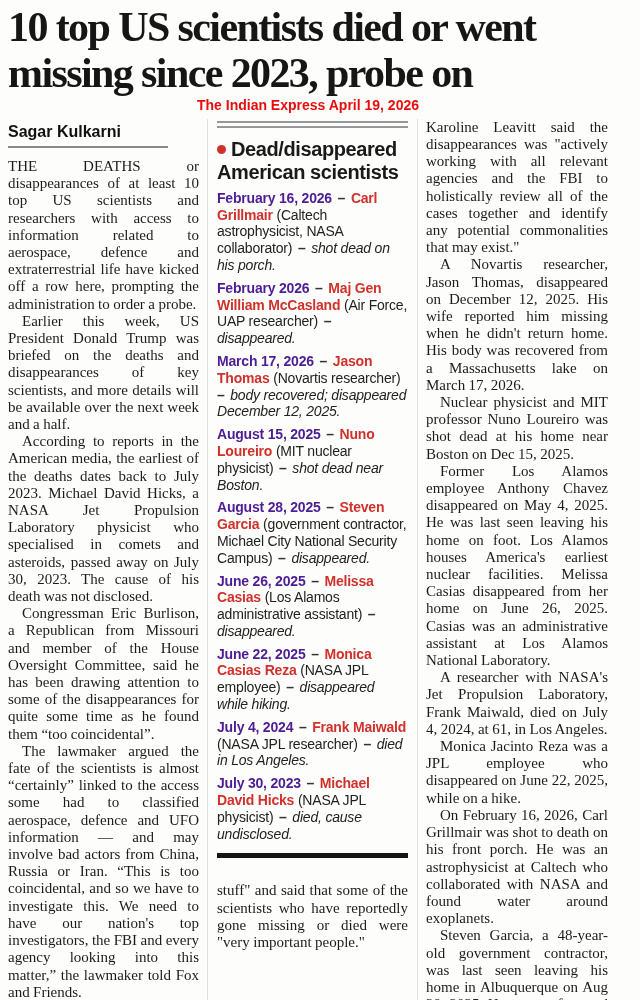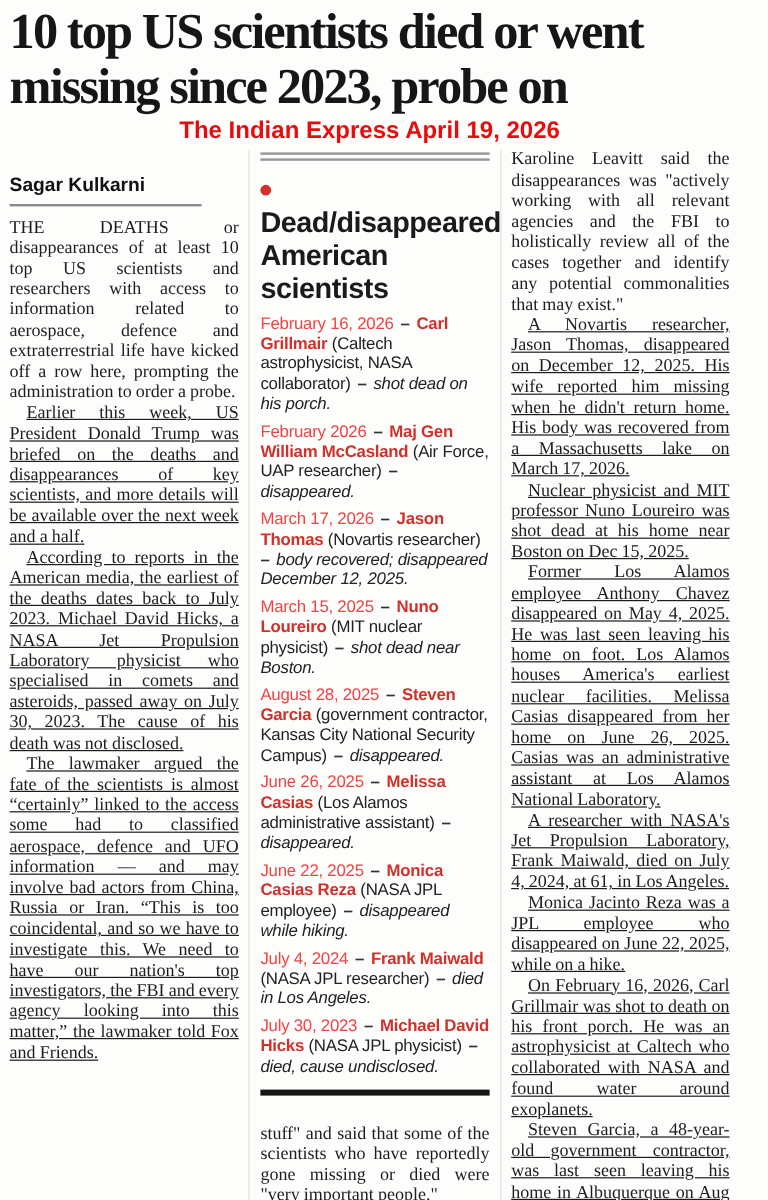--- a/index.html
+++ b/index.html
@@ -13,70 +13,70 @@
 
   
   .headline {
     font-family: "Liberation Serif", serif;
     font-weight: bold; font-size: 42px; line-height: 1.1;
     letter-spacing: -1.6px; color: #161616; padding-top: 2px;
   }
   .dateline {
     text-align: center; color: #e80c0c;
     font-family: "Liberation Sans", sans-serif;
-    font-weight: bold; font-size: 20px; line-height: 1.1;
+    font-weight: bold; font-size: 14px; line-height: 1.1;
     margin: 2px 0 5px 0;
   }
 
   
   .columns { display: grid; grid-template-columns: 199px 211px 1fr; }
   .col { min-width: 0; }
   .col-left  { padding-right: 8px; }
   .col-mid   { border-left: 1px solid #e2e2e0; border-right: 1px solid #e2e2e0; padding: 0 9px; }
   .col-right { padding-left: 8px; }
 
   
   .byline-author {
     font-family: "Liberation Sans", sans-serif;
     font-weight: bold; font-size: 16px; line-height: 1.2; color: #111;
-    margin-top: 20px;
+    margin-top: 3px;
   }
   .byline-loc {
     font-family: "Liberation Serif", serif;
     font-style: italic; font-size: 16px; line-height: 1.25; color: #222;
   }
   .byline-rule { width: 160px; border-bottom: 2px solid #8a8a8a; margin: 5px 0 10px 0; }
 
   
   .para {
     font-size: 15px; line-height: 17.2px; text-align: justify;
     color: #1c1c1c; word-spacing: -0.3px;
   }
-  .para.indent { text-indent: 14px; text-decoration: underline; }
+  .para.indent { text-indent: 14px; }
 
   
   .double-rule {
     height: 7px; margin: 2px 0 10px 0;
     border-top: 2px solid #979797; border-bottom: 2px solid #979797;
   }
   .sb-title {
     font-family: "Liberation Sans", sans-serif;
-    font-weight: bold; font-size: 24px; line-height: 1.15;
+    font-weight: bold; font-size: 20px; line-height: 1.15;
     letter-spacing: -0.4px; color: #1a1a1a; margin-bottom: 4px;
   }
   .bullet {
     display: inline-block; width: 9px; height: 9px; border-radius: 50%;
     background: #d0312b; margin-right: 5px; vertical-align: 2px;
   }
   .sb-item {
     font-family: "Liberation Sans", sans-serif;
     font-size: 14px; line-height: 16.8px; color: #222;
     margin-top: 6px; letter-spacing: -0.2px;
   }
-  .sb-item .d { font-weight: normal; color: #ef4444; }
+  .sb-item .d { font-weight: bold; color: #4c1d95; }
   .sb-item .n { font-weight: bold; color: #d0312b; }
   .sb-item .sep { font-weight: bold; color: #333; padding: 0 2px; }
   .sb-item .o { font-style: italic; }
   .thick-rule { height: 5px; background: #161616; margin: 11px 0 0 0; }
   .sb-after { margin-top: 24px; }
 
   
   .pti {
     float: right; font-family: "Liberation Sans", sans-serif;
     font-weight: bold; font-style: normal; font-size: 14px; color: #be185d;
@@ -92,35 +92,36 @@
   <div class="dateline">The Indian Express April 19, 2026</div>
 
   <div class="columns">
 
     <div class="col col-left">
       <div class="byline-author">Sagar Kulkarni</div>
       <div class="byline-rule"></div>
       <p class="para">THE DEATHS or disappearances of at least 10 top US scientists and researchers with access to information related to aerospace, defence and extraterrestrial life have kicked off a row here, prompting the administration to order a probe.</p>
       <p class="para indent">Earlier this week, US President Donald Trump was briefed on the deaths and disappearances of key scientists, and more details will be available over the next week and a half.</p>
       <p class="para indent">According to reports in the American media, the earliest of the deaths dates back to July 2023. Michael David Hicks, a NASA Jet Propulsion Laboratory physicist who specialised in comets and asteroids, passed away on July 30, 2023. The cause of his death was not disclosed.</p>
+      <p class="para indent">Congressman Eric Burlison, a Republican from Missouri and member of the House Oversight Committee, said he has been drawing attention to some of the disappearances for quite some time as he found them “too coincidental”.</p>
       <p class="para indent">The lawmaker argued the fate of the scientists is almost “certainly” linked to the access some had to classified aerospace, defence and UFO information — and may involve bad actors from China, Russia or Iran. “This is too coincidental, and so we have to investigate this. We need to have our nation's top investigators, the FBI and every agency looking into this matter,” the lawmaker told Fox and Friends.</p>
 
     </div>
 
     <div class="col col-mid">
       <div class="double-rule"></div>
 
       <div class="sb-title"><span class="bullet"></span><span>Dead/disappeared American scientists</span></div>
 
       <div id="sb-items">
           <div class="sb-item"><span class="d">February 16, 2026</span><span class="sep"> – </span><span class="n">Carl Grillmair</span> <span class="">(Caltech astrophysicist, NASA collaborator)</span><span class="sep"> – </span><span class="o">shot dead on his porch.</span></div>
           <div class="sb-item"><span class="d">February 2026</span><span class="sep"> – </span><span class="n">Maj Gen William McCasland</span> <span class="">(Air Force, UAP researcher)</span><span class="sep"> – </span><span class="o">disappeared.</span></div>
           <div class="sb-item"><span class="d">March 17, 2026</span><span class="sep"> – </span><span class="n">Jason Thomas</span> <span class="">(Novartis researcher)</span><span class="sep"> – </span><span class="o">body recovered; disappeared December 12, 2025.</span></div>
-          <div class="sb-item"><span class="d">March 15, 2025</span><span class="sep"> – </span><span class="n">Nuno Loureiro</span> <span class="">(MIT nuclear physicist)</span><span class="sep"> – </span><span class="o">shot dead near Boston.</span></div>
-          <div class="sb-item"><span class="d">August 28, 2025</span><span class="sep"> – </span><span class="n">Steven Garcia</span> <span class="">(government contractor, Kansas City National Security Campus)</span><span class="sep"> – </span><span class="o">disappeared.</span></div>
+          <div class="sb-item"><span class="d">August 15, 2025</span><span class="sep"> – </span><span class="n">Nuno Loureiro</span> <span class="">(MIT nuclear physicist)</span><span class="sep"> – </span><span class="o">shot dead near Boston.</span></div>
+          <div class="sb-item"><span class="d">August 28, 2025</span><span class="sep"> – </span><span class="n">Steven Garcia</span> <span class="">(government contractor, Michael City National Security Campus)</span><span class="sep"> – </span><span class="o">disappeared.</span></div>
           <div class="sb-item"><span class="d">June 26, 2025</span><span class="sep"> – </span><span class="n">Melissa Casias</span> <span class="">(Los Alamos administrative assistant)</span><span class="sep"> – </span><span class="o">disappeared.</span></div>
           <div class="sb-item"><span class="d">June 22, 2025</span><span class="sep"> – </span><span class="n">Monica Casias Reza</span> <span class="">(NASA JPL employee)</span><span class="sep"> – </span><span class="o">disappeared while hiking.</span></div>
           <div class="sb-item"><span class="d">July 4, 2024</span><span class="sep"> – </span><span class="n">Frank Maiwald</span> <span class="">(NASA JPL researcher)</span><span class="sep"> – </span><span class="o">died in Los Angeles.</span></div>
           <div class="sb-item"><span class="d">July 30, 2023</span><span class="sep"> – </span><span class="n">Michael David Hicks</span> <span class="">(NASA JPL physicist)</span><span class="sep"> – </span><span class="o">died, cause undisclosed.</span></div>
         </div>
 
       <div class="thick-rule"></div>
 
       <p class="para sb-after">stuff" and said that some of the scientists who have reportedly gone missing or died were "very important people."</p>
 

